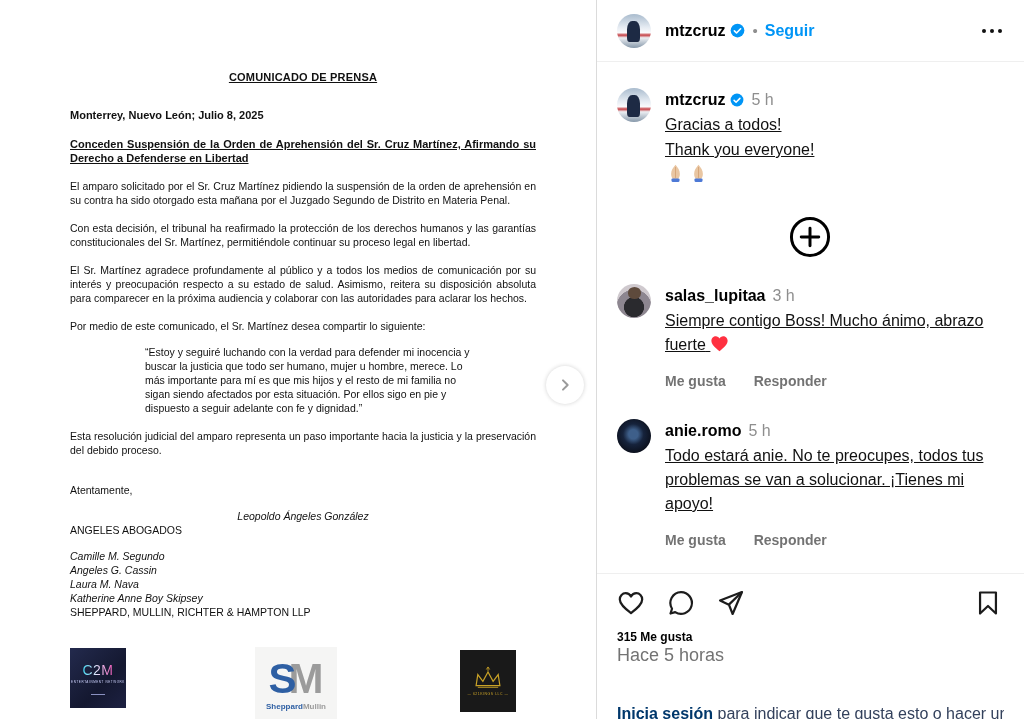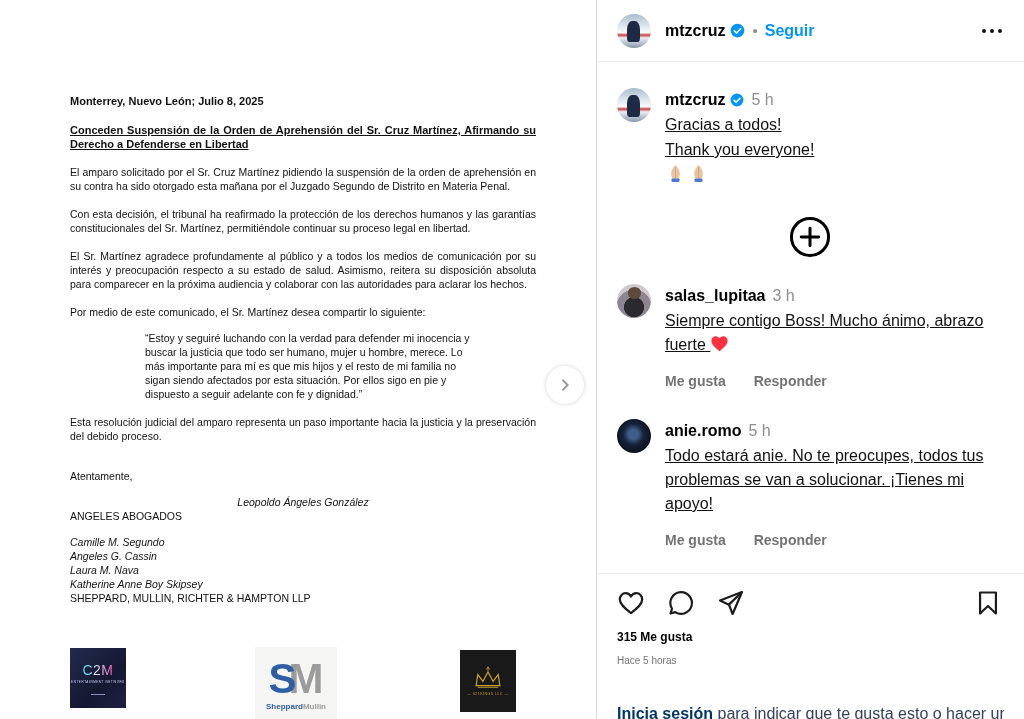--- a/index.html
+++ b/index.html
@@ -75,32 +75,33 @@
 
   .plus-wrap { display:flex; justify-content:center; margin:28px 0 26px 0; }
   .plus-btn { width:42px; height:42px; cursor:pointer; }
 
   .post-footer { position:absolute; left:0; top:573px; width:427px; height:146px; border-top:1px solid #efefef; padding:15px 22px 0 20px; }
   .action-row { display:flex; align-items:center; }
   .action-row .ic { width:28px; height:28px; cursor:pointer; }
   .ic + .ic { margin-left:22px; }
   .spacer { flex:1 1 auto; }
   .likes { margin-top:13px; font-weight:bold; font-size:12px; color:#000; }
-  .posted-ago { margin-top:11px; font-size:10px; color:#737373; }
+  .posted-ago { margin-top:1px; font-size:18px; color:#737373; }
   .login-row { position:absolute; left:20px; top:131px; width:387px; font-size:16px; white-space:nowrap; overflow:hidden; }
   .login-link { color:#00376b; font-weight:bold; cursor:pointer; }
   .login-rest { color:#33415c; }
 </style>
 </head>
 <body>
 
 <div class="stage">
 
   <div class="media-pane">
     <div class="doc">
+      <div class="doc-title">COMUNICADO DE PRENSA</div>
       <div class="doc-date">Monterrey, Nuevo León; Julio 8, 2025</div>
       <div class="doc-headline">Conceden Suspensión de la Orden de Aprehensión del Sr. Cruz Martínez, Afirmando su Derecho a Defenderse en Libertad</div>
       <p class="para">El amparo solicitado por el Sr. Cruz Martínez pidiendo la suspensión de la orden de aprehensión en su contra ha sido otorgado esta mañana por el Juzgado Segundo de Distrito en Materia Penal.</p>
       <p class="para">Con esta decisión, el tribunal ha reafirmado la protección de los derechos humanos y las garantías constitucionales del Sr. Martínez, permitiéndole continuar su proceso legal en libertad.</p>
       <p class="para">El Sr. Martínez agradece profundamente al público y a todos los medios de comunicación por su interés y preocupación respecto a su estado de salud.  Asimismo, reitera su disposición absoluta para comparecer en la próxima audiencia y colaborar con las autoridades para aclarar los hechos.</p>
       <p class="para">Por medio de este comunicado, el Sr. Martínez desea compartir lo siguiente:</p>
       <div class="quote">“Estoy y seguiré luchando con la verdad para defender mi inocencia y buscar la justicia que todo ser humano, mujer u hombre, merece. Lo más importante para mí es que mis hijos y el resto de mi familia no sigan siendo afectados por esta situación.  Por ellos sigo en pie y dispuesto a seguir adelante con fe y dignidad.”</div>
       <p class="para closing">Esta resolución judicial del amparo representa un paso importante hacia la justicia y la preservación del debido proceso.</p>
       <div class="signoff">Atentamente,</div>
       <div class="sig-name">Leopoldo Ángeles González</div>

